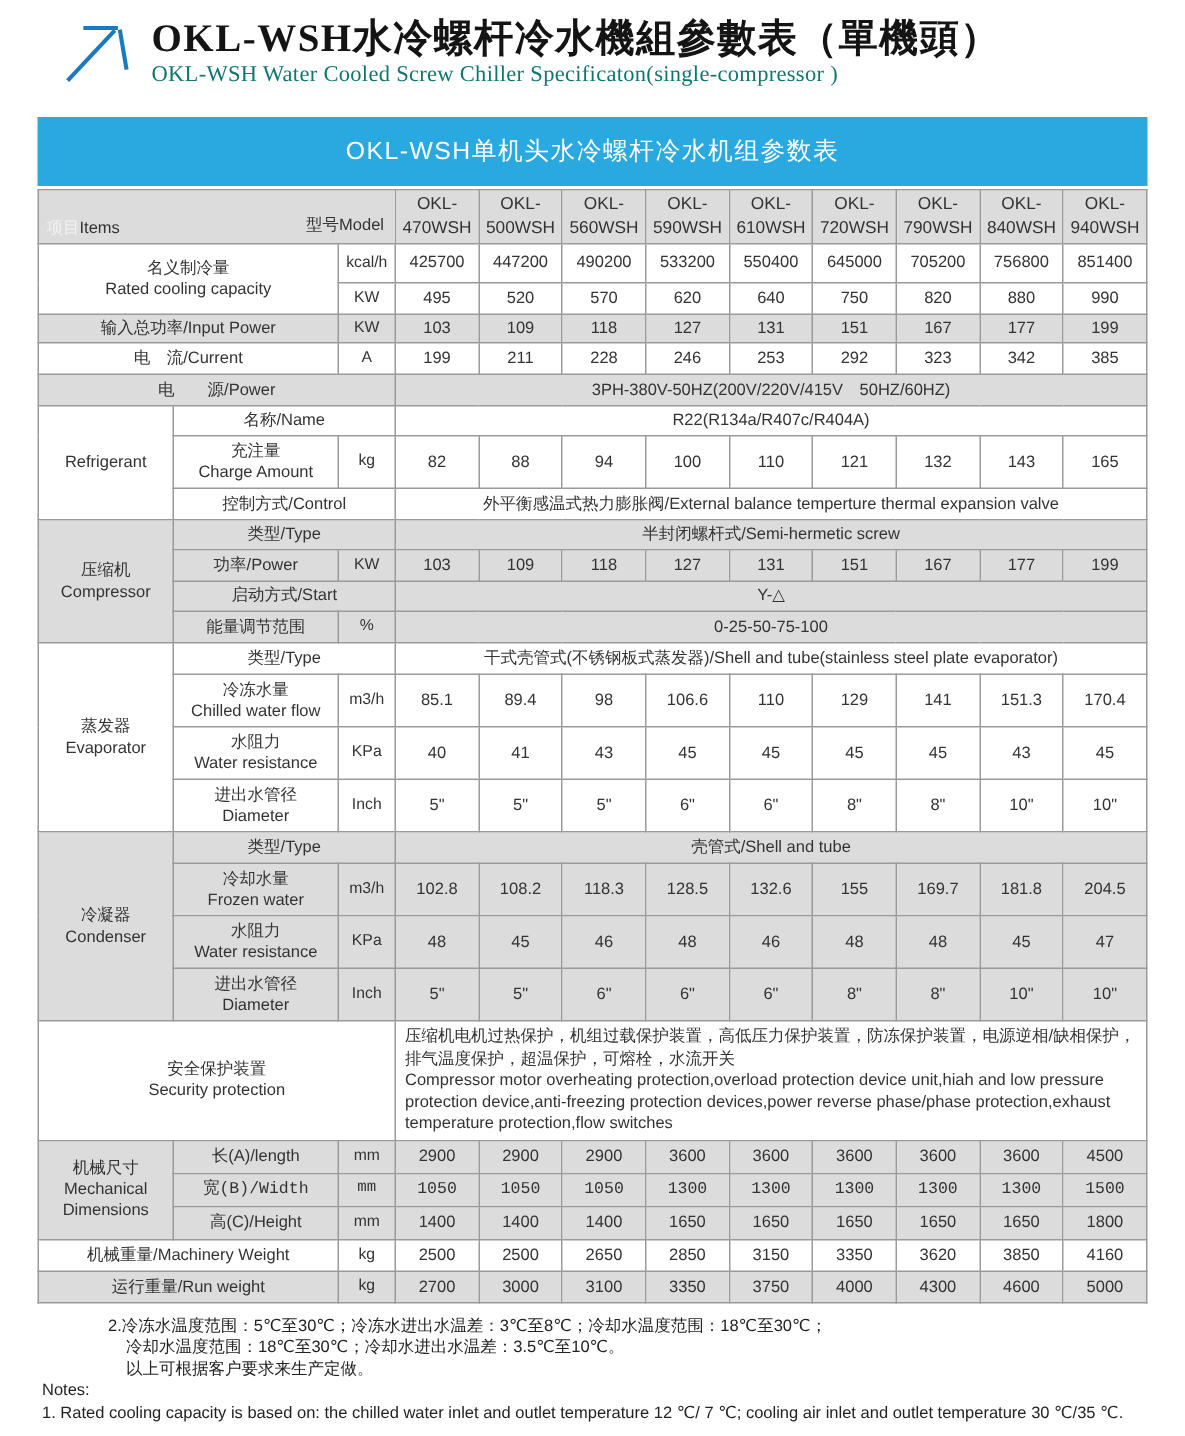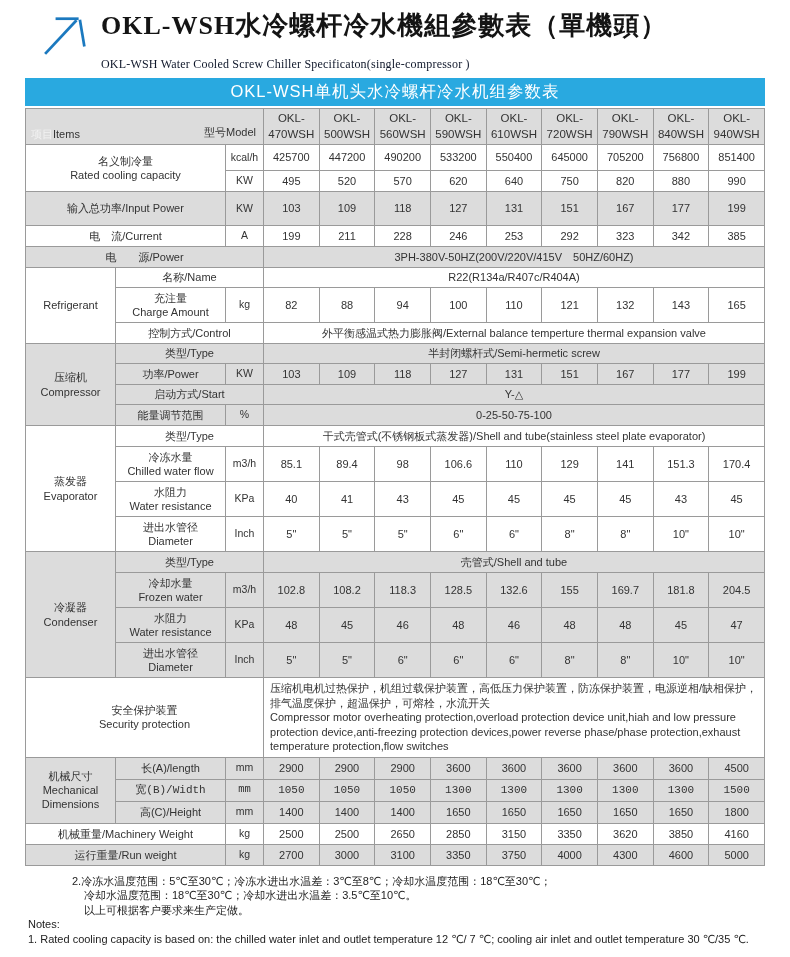--- a/index.html
+++ b/index.html
@@ -7,25 +7,25 @@
     width:790px;height:957px;overflow:hidden;background:#ffffff;
     font-family:"Liberation Sans","DejaVu Sans",sans-serif;color:#333;
   }
   .page{position:relative;width:790px;height:957px;}
 
   
   .header-row{display:flex;align-items:flex-start;padding:12px 25px 0 25px;height:62px;box-sizing:border-box;}
   .logo{width:44px;height:40px;margin:4px 14px 0 18px;flex:0 0 auto;}
   .titles{flex:1;font-family:Liberation Serif, serif;}
   .title-zh{font-size:26px;font-weight:bold;color:#141414;letter-spacing:1px;line-height:1.1;}
-  .title-en{font-size:12px;color:#0f172a;margin-top:16px;letter-spacing:.2px;}
+  .title-en{font-size:15px;color:#0f766e;margin-top:1px;letter-spacing:.2px;}
 
   
   .banner{
-    margin:16px 25px 2px 25px;height:28px;background:#29A9E0;color:#ffffff;
+    margin:16px 25px 2px 25px;height:46px;background:#29A9E0;color:#ffffff;
     display:flex;align-items:center;justify-content:center;
     font-size:16.5px;letter-spacing:1px;
   }
 
   
   table{width:740px;margin:0 25px;border-collapse:collapse;table-layout:fixed;border:1px solid #8a8a8a;}
   td{
     border:1px solid #9a9a9a;text-align:center;vertical-align:middle;
     padding:1px 2px;line-height:1.28;font-size:10.5px;color:#333;overflow:hidden;
   }
@@ -149,21 +149,21 @@
           <td class="val">495</td>
           <td class="val">520</td>
           <td class="val">570</td>
           <td class="val">620</td>
           <td class="val">640</td>
           <td class="val">750</td>
           <td class="val">820</td>
           <td class="val">880</td>
           <td class="val">990</td>
         </tr>
-        <tr class="g" style="height: 34px;">
+        <tr class="g" style="height: 19px;">
           <td class="lbl" colspan="2">
             <div>输入总功率/Input Power</div>
           </td>
           <td class="unit">
             <div>KW</div>
           </td>
           <td class="val">103</td>
           <td class="val">109</td>
           <td class="val">118</td>
           <td class="val">127</td>

